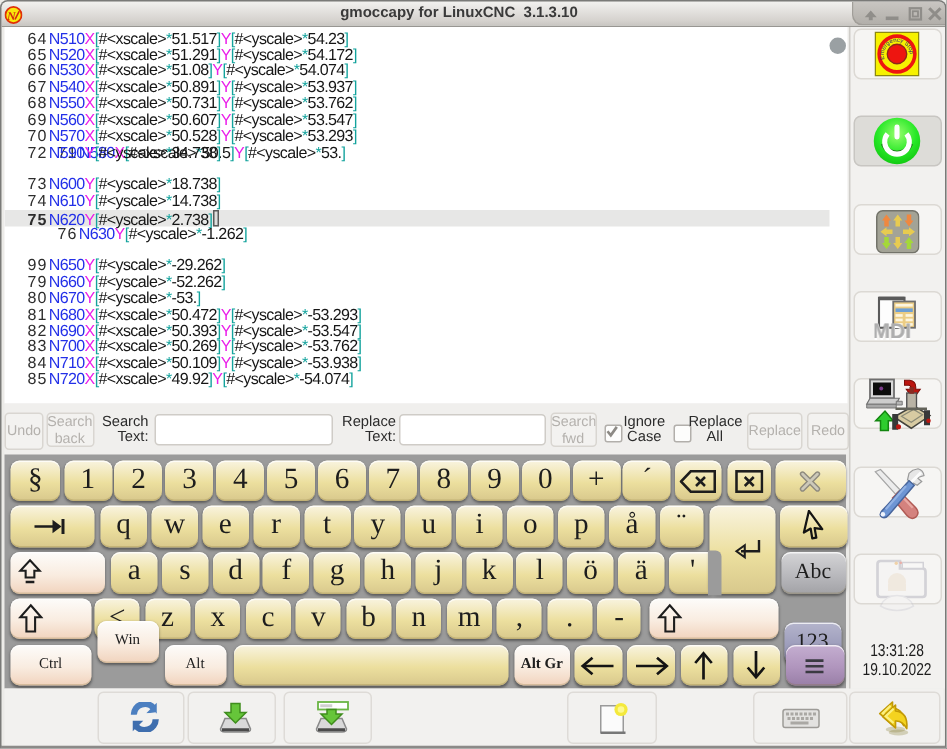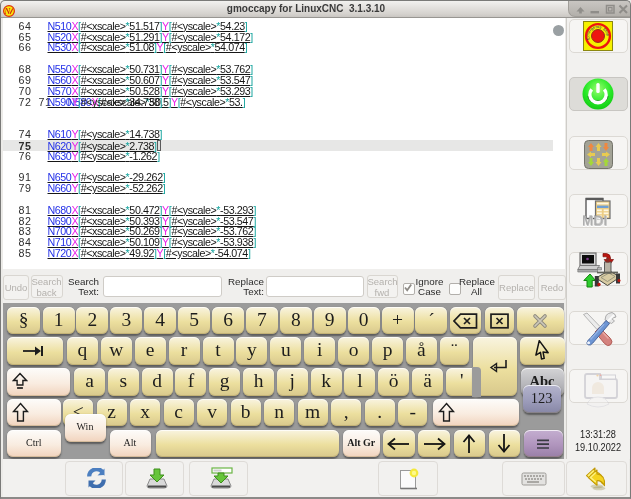--- a/index.html
+++ b/index.html
@@ -7,21 +7,21 @@
 .abs{position:absolute;}
 
 #winborder{position:absolute;left:0;top:0;width:629px;height:495.5px;border:1px solid #7a7a78;border-bottom:2.5px solid #8c8a88;border-radius:5px 5px 0 0;z-index:50;pointer-events:none;}
 #titlebar{position:absolute;left:1px;top:1px;width:629px;height:16px;background:linear-gradient(#f2f1ef,#d5d2ce 80%,#c9c6c2);border-bottom:1px solid #989692;border-radius:4px 4px 0 0;}
 #title{position:absolute;left:0;top:3px;width:612px;text-align:center;font-size:10px;font-weight:bold;color:#3a3a3a;}
 #wbtns{position:absolute;left:568px;top:1px;width:61px;height:15px;background:linear-gradient(#c9c6c2,#b2afaa);border-radius:0 4px 0 7px;border-left:1px solid #a19e99;border-bottom:1px solid #a19e99;}
 
 #textarea{position:absolute;left:3px;top:18px;width:562px;height:251px;background:#ffffff;overflow:hidden;}
 .row{position:absolute;left:0;width:562px;height:11px;font-size:10.7px;line-height:11px;white-space:pre;color:#161616;}
 .ln{display:inline-block;width:28.5px;text-align:right;color:#2d2d2d;letter-spacing:0.6px;}
-.code{margin-left:16px;letter-spacing:-0.42px;text-decoration:underline;}
+.code{margin-left:1px;letter-spacing:-0.42px;}
 .kn{color:#2330e8;}
 .ka{color:#ea1fea;}
 .kt{color:#13a39d;}
 #hl75{position:absolute;left:0;top:0;width:550px;height:11px;background:#e7e7e6;}
 #caret{display:inline-block;width:2.2px;height:9px;border:1px solid #5a5a5a;background:#dededd;vertical-align:-1px;margin-left:0.5px;}
 #scrolldot{position:absolute;left:553px;top:25px;width:11px;height:11px;border-radius:6px;background:#9aa0a3;}
 
 #searchbar{position:absolute;left:3px;top:269px;width:562px;height:34px;background:#f0efed;}
 .sbtn{position:absolute;background:#f3f2f0;border:1px solid #d9d6d1;border-radius:3px;color:#b4b1ad;font-size:9.5px;text-align:center;overflow:hidden;}
 .slabel{position:absolute;color:#2b2b2b;font-size:9.8px;text-align:right;line-height:10.5px;}
@@ -59,31 +59,34 @@
  <rect x="21.5" y="10" width="8.5" height="2.4" fill="#8f8d89"></rect>
  <rect x="37.5" y="4.5" width="7.5" height="7.5" fill="none" stroke="#8f8d89" stroke-width="1.5"></rect>
  <rect x="39.5" y="6.5" width="3.5" height="3.5" fill="none" stroke="#8f8d89" stroke-width="1.2"></rect>
  <path d="M50.5 4.5 L58 12 M58 4.5 L50.5 12" stroke="#8f8d89" stroke-width="2.1"></path>
 </svg>
   </div>
 <div id="textarea">
 <div class="row" style="top:2.8px;"><span class="ln">64</span><span class="code"><span class="kn">N510</span><span class="ka">X</span><span class="kt">[</span>#&lt;xscale&gt;<span class="kt">*</span>51.517<span class="kt">]</span><span class="ka">Y</span><span class="kt">[</span>#&lt;yscale&gt;<span class="kt">*</span>54.23<span class="kt">]</span></span></div>
 <div class="row" style="top:13.6px;"><span class="ln">65</span><span class="code"><span class="kn">N520</span><span class="ka">X</span><span class="kt">[</span>#&lt;xscale&gt;<span class="kt">*</span>51.291<span class="kt">]</span><span class="ka">Y</span><span class="kt">[</span>#&lt;yscale&gt;<span class="kt">*</span>54.172<span class="kt">]</span></span></div>
 <div class="row" style="top:24.4px;"><span class="ln">66</span><span class="code"><span class="kn">N530</span><span class="ka">X</span><span class="kt">[</span>#&lt;xscale&gt;<span class="kt">*</span>51.08<span class="kt">]</span><span class="ka">Y</span><span class="kt">[</span>#&lt;yscale&gt;<span class="kt">*</span>54.074<span class="kt">]</span></span></div>
+<div class="row" style="top:35.3px;"><span class="ln">67</span><span class="code"><span class="kn">N540</span><span class="ka">X</span><span class="kt">[</span>#&lt;xscale&gt;<span class="kt">*</span>50.891<span class="kt">]</span><span class="ka">Y</span><span class="kt">[</span>#&lt;yscale&gt;<span class="kt">*</span>53.937<span class="kt">]</span></span></div>
 <div class="row" style="top:46.1px;"><span class="ln">68</span><span class="code"><span class="kn">N550</span><span class="ka">X</span><span class="kt">[</span>#&lt;xscale&gt;<span class="kt">*</span>50.731<span class="kt">]</span><span class="ka">Y</span><span class="kt">[</span>#&lt;yscale&gt;<span class="kt">*</span>53.762<span class="kt">]</span></span></div>
 <div class="row" style="top:56.9px;"><span class="ln">69</span><span class="code"><span class="kn">N560</span><span class="ka">X</span><span class="kt">[</span>#&lt;xscale&gt;<span class="kt">*</span>50.607<span class="kt">]</span><span class="ka">Y</span><span class="kt">[</span>#&lt;yscale&gt;<span class="kt">*</span>53.547<span class="kt">]</span></span></div>
 <div class="row" style="top:67.7px;"><span class="ln">70</span><span class="code"><span class="kn">N570</span><span class="ka">X</span><span class="kt">[</span>#&lt;xscale&gt;<span class="kt">*</span>50.528<span class="kt">]</span><span class="ka">Y</span><span class="kt">[</span>#&lt;yscale&gt;<span class="kt">*</span>53.293<span class="kt">]</span></span></div>
 <div class="row" style="top:78.5px;padding-left:20px;"><span class="ln">71</span><span class="code"><span class="kn">N580</span><span class="ka">X</span><span class="kt">[</span>#&lt;xscale&gt;<span class="kt">*</span>50.5<span class="kt">]</span><span class="ka">Y</span><span class="kt">[</span>#&lt;yscale&gt;<span class="kt">*</span>53.<span class="kt">]</span></span></div>
 <div class="row" style="top:79px;"><span class="ln">72</span><span class="code"><span class="kn">N590</span><span class="ka">Y</span><span class="kt">[</span>#&lt;yscale&gt;<span class="kt">*</span>34.738<span class="kt">]</span></span></div>
+<div class="row" style="top:100.2px;"><span class="ln">73</span><span class="code"><span class="kn">N600</span><span class="ka">Y</span><span class="kt">[</span>#&lt;yscale&gt;<span class="kt">*</span>18.738<span class="kt">]</span></span></div>
 <div class="row" style="top:111.0px;"><span class="ln">74</span><span class="code"><span class="kn">N610</span><span class="ka">Y</span><span class="kt">[</span>#&lt;yscale&gt;<span class="kt">*</span>14.738<span class="kt">]</span></span></div>
 <div id="hl75" style="top:121.8px;"></div>
 <div class="row" style="top:121.8px;"><span class="ln" style="font-weight:bold;">75</span><span class="code"><span class="kn">N620</span><span class="ka">Y</span><span class="kt">[</span>#&lt;yscale&gt;<span class="kt">*</span>2.738<span class="kt">]</span><span id="caret"></span></span></div>
-<div class="row" style="top:132.6px;"><span class="ln">76</span><span class="code"><span class="kn">N630</span><span class="ka">Y</span><span class="kt">[</span>#&lt;yscale&gt;<span class="kt">*</span>-1.262<span class="kt">]</span></span></div>
-<div class="row" style="top:154.3px;"><span class="ln">91</span><span class="code"><span class="kn">N650</span><span class="ka">Y</span><span class="kt">[</span>#&lt;yscale&gt;<span class="kt">*</span>-29.262<span class="kt">]</span></span></div>
+<div class="row" style="top:132.6px;padding-left:20px;"><span class="ln">76</span><span class="code"><span class="kn">N630</span><span class="ka">Y</span><span class="kt">[</span>#&lt;yscale&gt;<span class="kt">*</span>-1.262<span class="kt">]</span></span></div>
+<div class="row" style="top:154.3px;"><span class="ln">99</span><span class="code"><span class="kn">N650</span><span class="ka">Y</span><span class="kt">[</span>#&lt;yscale&gt;<span class="kt">*</span>-29.262<span class="kt">]</span></span></div>
 <div class="row" style="top:165.1px;"><span class="ln">79</span><span class="code"><span class="kn">N660</span><span class="ka">Y</span><span class="kt">[</span>#&lt;yscale&gt;<span class="kt">*</span>-52.262<span class="kt">]</span></span></div>
+<div class="row" style="top:175.9px;"><span class="ln">80</span><span class="code"><span class="kn">N670</span><span class="ka">Y</span><span class="kt">[</span>#&lt;yscale&gt;<span class="kt">*</span>-53.<span class="kt">]</span></span></div>
 <div class="row" style="top:186.7px;"><span class="ln">81</span><span class="code"><span class="kn">N680</span><span class="ka">X</span><span class="kt">[</span>#&lt;xscale&gt;<span class="kt">*</span>50.472<span class="kt">]</span><span class="ka">Y</span><span class="kt">[</span>#&lt;yscale&gt;<span class="kt">*</span>-53.293<span class="kt">]</span></span></div>
 <div class="row" style="top:197.6px;"><span class="ln">82</span><span class="code"><span class="kn">N690</span><span class="ka">X</span><span class="kt">[</span>#&lt;xscale&gt;<span class="kt">*</span>50.393<span class="kt">]</span><span class="ka">Y</span><span class="kt">[</span>#&lt;yscale&gt;<span class="kt">*</span>-53.547<span class="kt">]</span></span></div>
 <div class="row" style="top:208.4px;"><span class="ln">83</span><span class="code"><span class="kn">N700</span><span class="ka">X</span><span class="kt">[</span>#&lt;xscale&gt;<span class="kt">*</span>50.269<span class="kt">]</span><span class="ka">Y</span><span class="kt">[</span>#&lt;yscale&gt;<span class="kt">*</span>-53.762<span class="kt">]</span></span></div>
 <div class="row" style="top:219.2px;"><span class="ln">84</span><span class="code"><span class="kn">N710</span><span class="ka">X</span><span class="kt">[</span>#&lt;xscale&gt;<span class="kt">*</span>50.109<span class="kt">]</span><span class="ka">Y</span><span class="kt">[</span>#&lt;yscale&gt;<span class="kt">*</span>-53.938<span class="kt">]</span></span></div>
 <div class="row" style="top:230.0px;"><span class="ln">85</span><span class="code"><span class="kn">N720</span><span class="ka">X</span><span class="kt">[</span>#&lt;xscale&gt;<span class="kt">*</span>49.92<span class="kt">]</span><span class="ka">Y</span><span class="kt">[</span>#&lt;yscale&gt;<span class="kt">*</span>-54.074<span class="kt">]</span></span></div>
 </div>
 <div id="scrolldot"></div>
 <div id="searchbar">
 <div class="sbtn" style="left:0px;top:6px;width:24px;height:23px;line-height:23px;">Undo</div>
 <div class="sbtn" style="left:27.5px;top:6px;width:32px;height:23px;line-height:10.5px;padding-top:1px;box-sizing:border-box;">Search<br>back</div>
@@ -160,39 +163,39 @@
 <div class="key" style="left:138.6px;top:65.1px;width:31.0px;">d</div>
 <div class="key" style="left:172.4px;top:65.1px;width:31.0px;">f</div>
 <div class="key" style="left:206.2px;top:65.1px;width:31.0px;">g</div>
 <div class="key" style="left:240.0px;top:65.1px;width:31.0px;">h</div>
 <div class="key" style="left:273.8px;top:65.1px;width:31.0px;">j</div>
 <div class="key" style="left:307.6px;top:65.1px;width:31.0px;">k</div>
 <div class="key" style="left:341.4px;top:65.1px;width:31.0px;">l</div>
 <div class="key" style="left:375.2px;top:65.1px;width:31.0px;">ö</div>
 <div class="key" style="left:409.0px;top:65.1px;width:31.0px;">ä</div>
 <div class="key" style="left:443.0px;top:65.1px;width:31.6px;">'</div>
-<div class="key kgray kf13" style="left:517.5px;top:65.1px;width:43.0px;font-weight:bold;">Abc</div>
+<div class="key kgray kf13" style="left:517.5px;top:65.1px;width:43.0px;">Abc</div>
 <div class="key kmod" style="left:4.0px;top:95.9px;width:54.0px;text-align:left;"><svg width="17" height="21" viewBox="0 0 17 21" style="margin-top:3px;margin-left:5px;">
         <path d="M8.5 1.5 L15.5 9.5 H11.4 V19 H5.6 V9.5 H1.5 Z" fill="none" stroke="#1d1d1d" stroke-width="1.4"></path>
       </svg></div>
 <div class="key" style="left:60.2px;top:95.9px;width:30.0px;">&lt;</div>
 <div class="key" style="left:93.7px;top:95.9px;width:30.0px;">z</div>
 <div class="key" style="left:127.2px;top:95.9px;width:30.0px;">x</div>
 <div class="key" style="left:160.7px;top:95.9px;width:30.0px;">c</div>
 <div class="key" style="left:194.2px;top:95.9px;width:30.0px;">v</div>
 <div class="key" style="left:227.7px;top:95.9px;width:30.0px;">b</div>
 <div class="key" style="left:261.2px;top:95.9px;width:30.0px;">n</div>
 <div class="key" style="left:294.7px;top:95.9px;width:30.0px;">m</div>
 <div class="key" style="left:328.2px;top:95.9px;width:30.0px;">,</div>
 <div class="key" style="left:361.7px;top:95.9px;width:30.0px;">.</div>
 <div class="key" style="left:395.2px;top:95.9px;width:29.2px;">-</div>
 <div class="key kmod" style="left:430.1px;top:95.9px;width:85.5px;text-align:left;"><svg width="17" height="21" viewBox="0 0 17 21" style="margin-top:3px;margin-left:5px;">
         <path d="M8.5 1.5 L15.5 9.5 H11.4 V19 H5.6 V9.5 H1.5 Z" fill="none" stroke="#1d1d1d" stroke-width="1.4"></path>
       </svg></div>
-<div class="key k123 kf13" style="left:519.5px;top:82px;width:38.0px;">123</div>
+<div class="key k123 kf13" style="left:519.5px;top:112px;width:38.0px;">123</div>
 <div class="key kmod kf12" style="left:4.0px;top:126.7px;width:53.5px;">Ctrl</div>
 <div class="key kmod kf12" style="left:61.5px;top:111px;width:41.0px;">Win</div>
 <div class="key kmod kf12" style="left:106.5px;top:126.7px;width:41.0px;">Alt</div>
 <div class="key" style="left:152.5px;top:126.7px;width:183.0px;"></div>
 <div class="key kmod kf12" style="left:339.5px;top:126.7px;width:37.5px;font-weight:bold;">Alt&nbsp;Gr</div>
 <div class="key" style="left:379.5px;top:126.7px;width:32.0px;"><svg width="25" height="14" viewBox="0 0 25 14" style="margin-top:7px;">
         <path d="M3.5 7 H23" stroke="#141414" stroke-width="1.8"></path>
         <path d="M9 1.5 L2.5 7 L9 12.5" fill="none" stroke="#141414" stroke-width="1.8"></path>
       </svg></div>
 <div class="key" style="left:415.0px;top:126.7px;width:32.0px;"><svg width="25" height="14" viewBox="0 0 25 14" style="margin-top:7px;">

